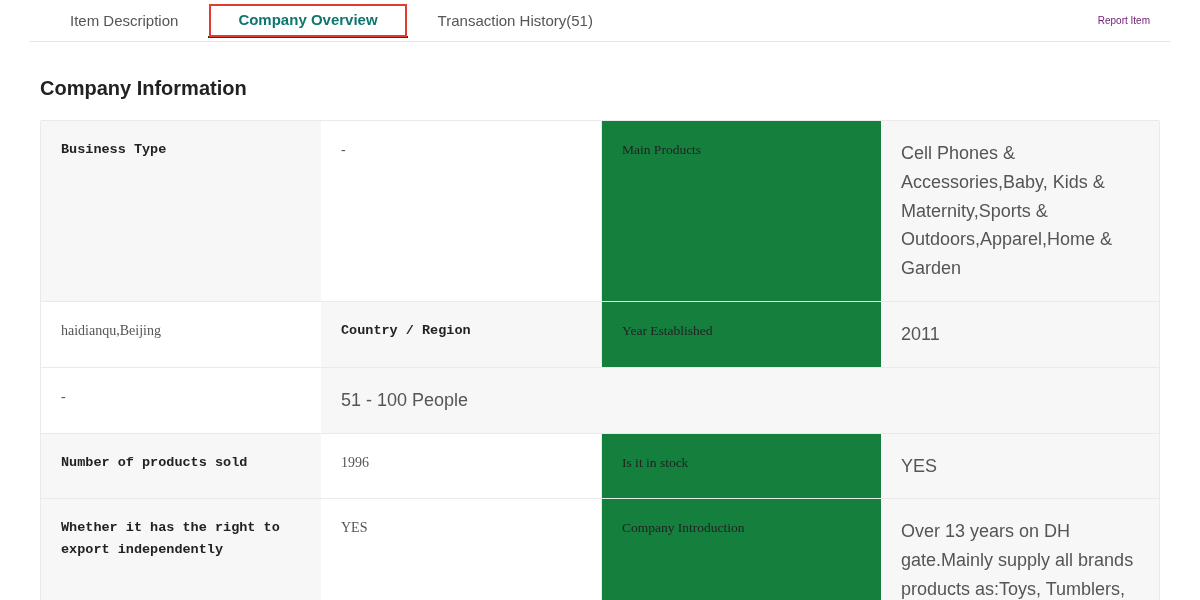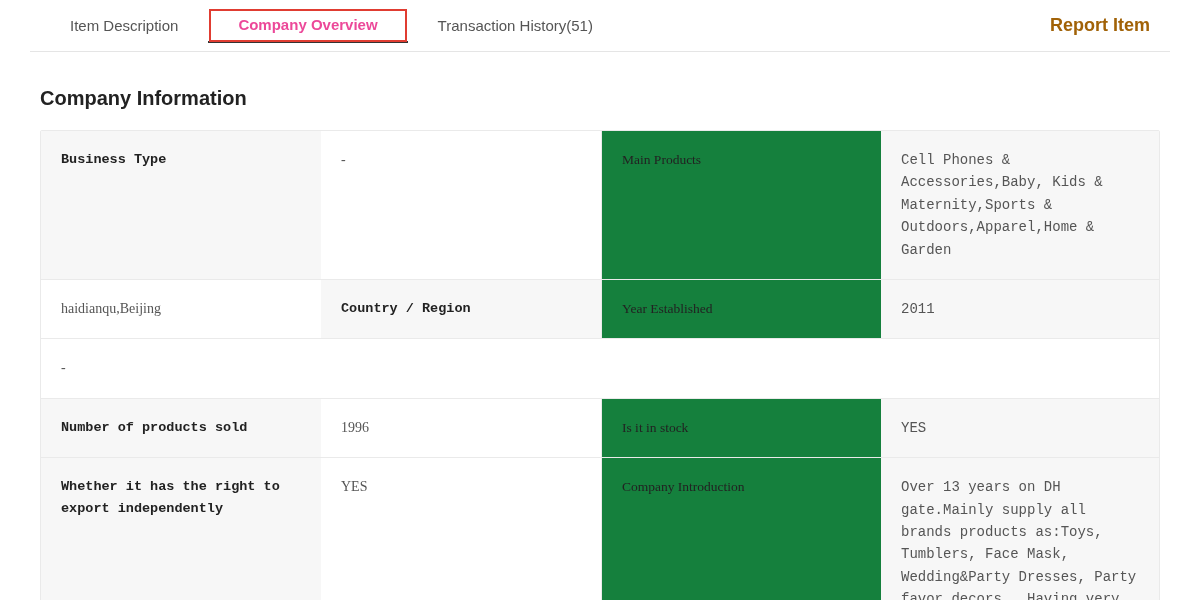--- a/index.html
+++ b/index.html
@@ -22,32 +22,31 @@
     }
     .tab {
       padding: 8px 30px;
       color: #555;
       font-size: 15px;
       cursor: pointer;
       position: relative;
     }
     .tab.active {
       font-weight: 700;
-      color: #ec4899;
+      color: #0f766e;
       border-bottom: 2px solid #333;
       outline: 2px solid #e03c31;
       outline-offset: -3px;
     }
     .report-link {
       margin-left: auto;
       padding: 15px 10px;
-      color: #a16207;
-      font-size: 18px;
+      color: #701a75;
+      font-size: 10px;
       cursor: pointer;
-      font-weight: bold;
     }
     .section-title {
       font-size: 20px;
       font-weight: 600;
       color: #222;
       margin: 35px 10px 20px 10px;
     }
     .info-table {
       border: 1px solid #eaeaea;
       border-radius: 2px;
@@ -85,22 +84,22 @@
       font-weight: 400;
       color: #222;
       font-size: 13.5px;
       border-left: 1px solid #eaeaea;
       font-family: Georgia, "Times New Roman", serif;
     }
     .cell-value2 {
       flex: 1;
       background: #f7f7f7;
       color: #555;
-      font-size: 14px;
-      font-family: Liberation Mono, monospace;
+      font-size: 18px;
+      font-family: Liberation Sans, sans-serif;
     }
   </style>
 </head>
 <body>
 
 <div class="container">
   <div class="tabs">
     <div class="tab">Item Description</div>
     <div class="tab active">Company Overview</div>
     <div class="tab">Transaction History(51)</div>
@@ -120,20 +119,21 @@
 
     <div class="info-row">
       <div class="cell cell-value">haidianqu,Beijing</div>
       <div class="cell cell-label">Country / Region</div>
       <div class="cell cell-label2">Year Established</div>
       <div class="cell cell-value2">2011</div>
     </div>
 
     <div class="info-row">
       <div class="cell cell-value">-</div>
+      <div class="cell cell-value2">51 - 100 People</div>
     </div>
 
     <div class="info-row">
       <div class="cell cell-label">Number of products sold</div>
       <div class="cell cell-value">1996</div>
       <div class="cell cell-label2">Is it in stock</div>
       <div class="cell cell-value2">YES</div>
     </div>
 
     <div class="info-row">

